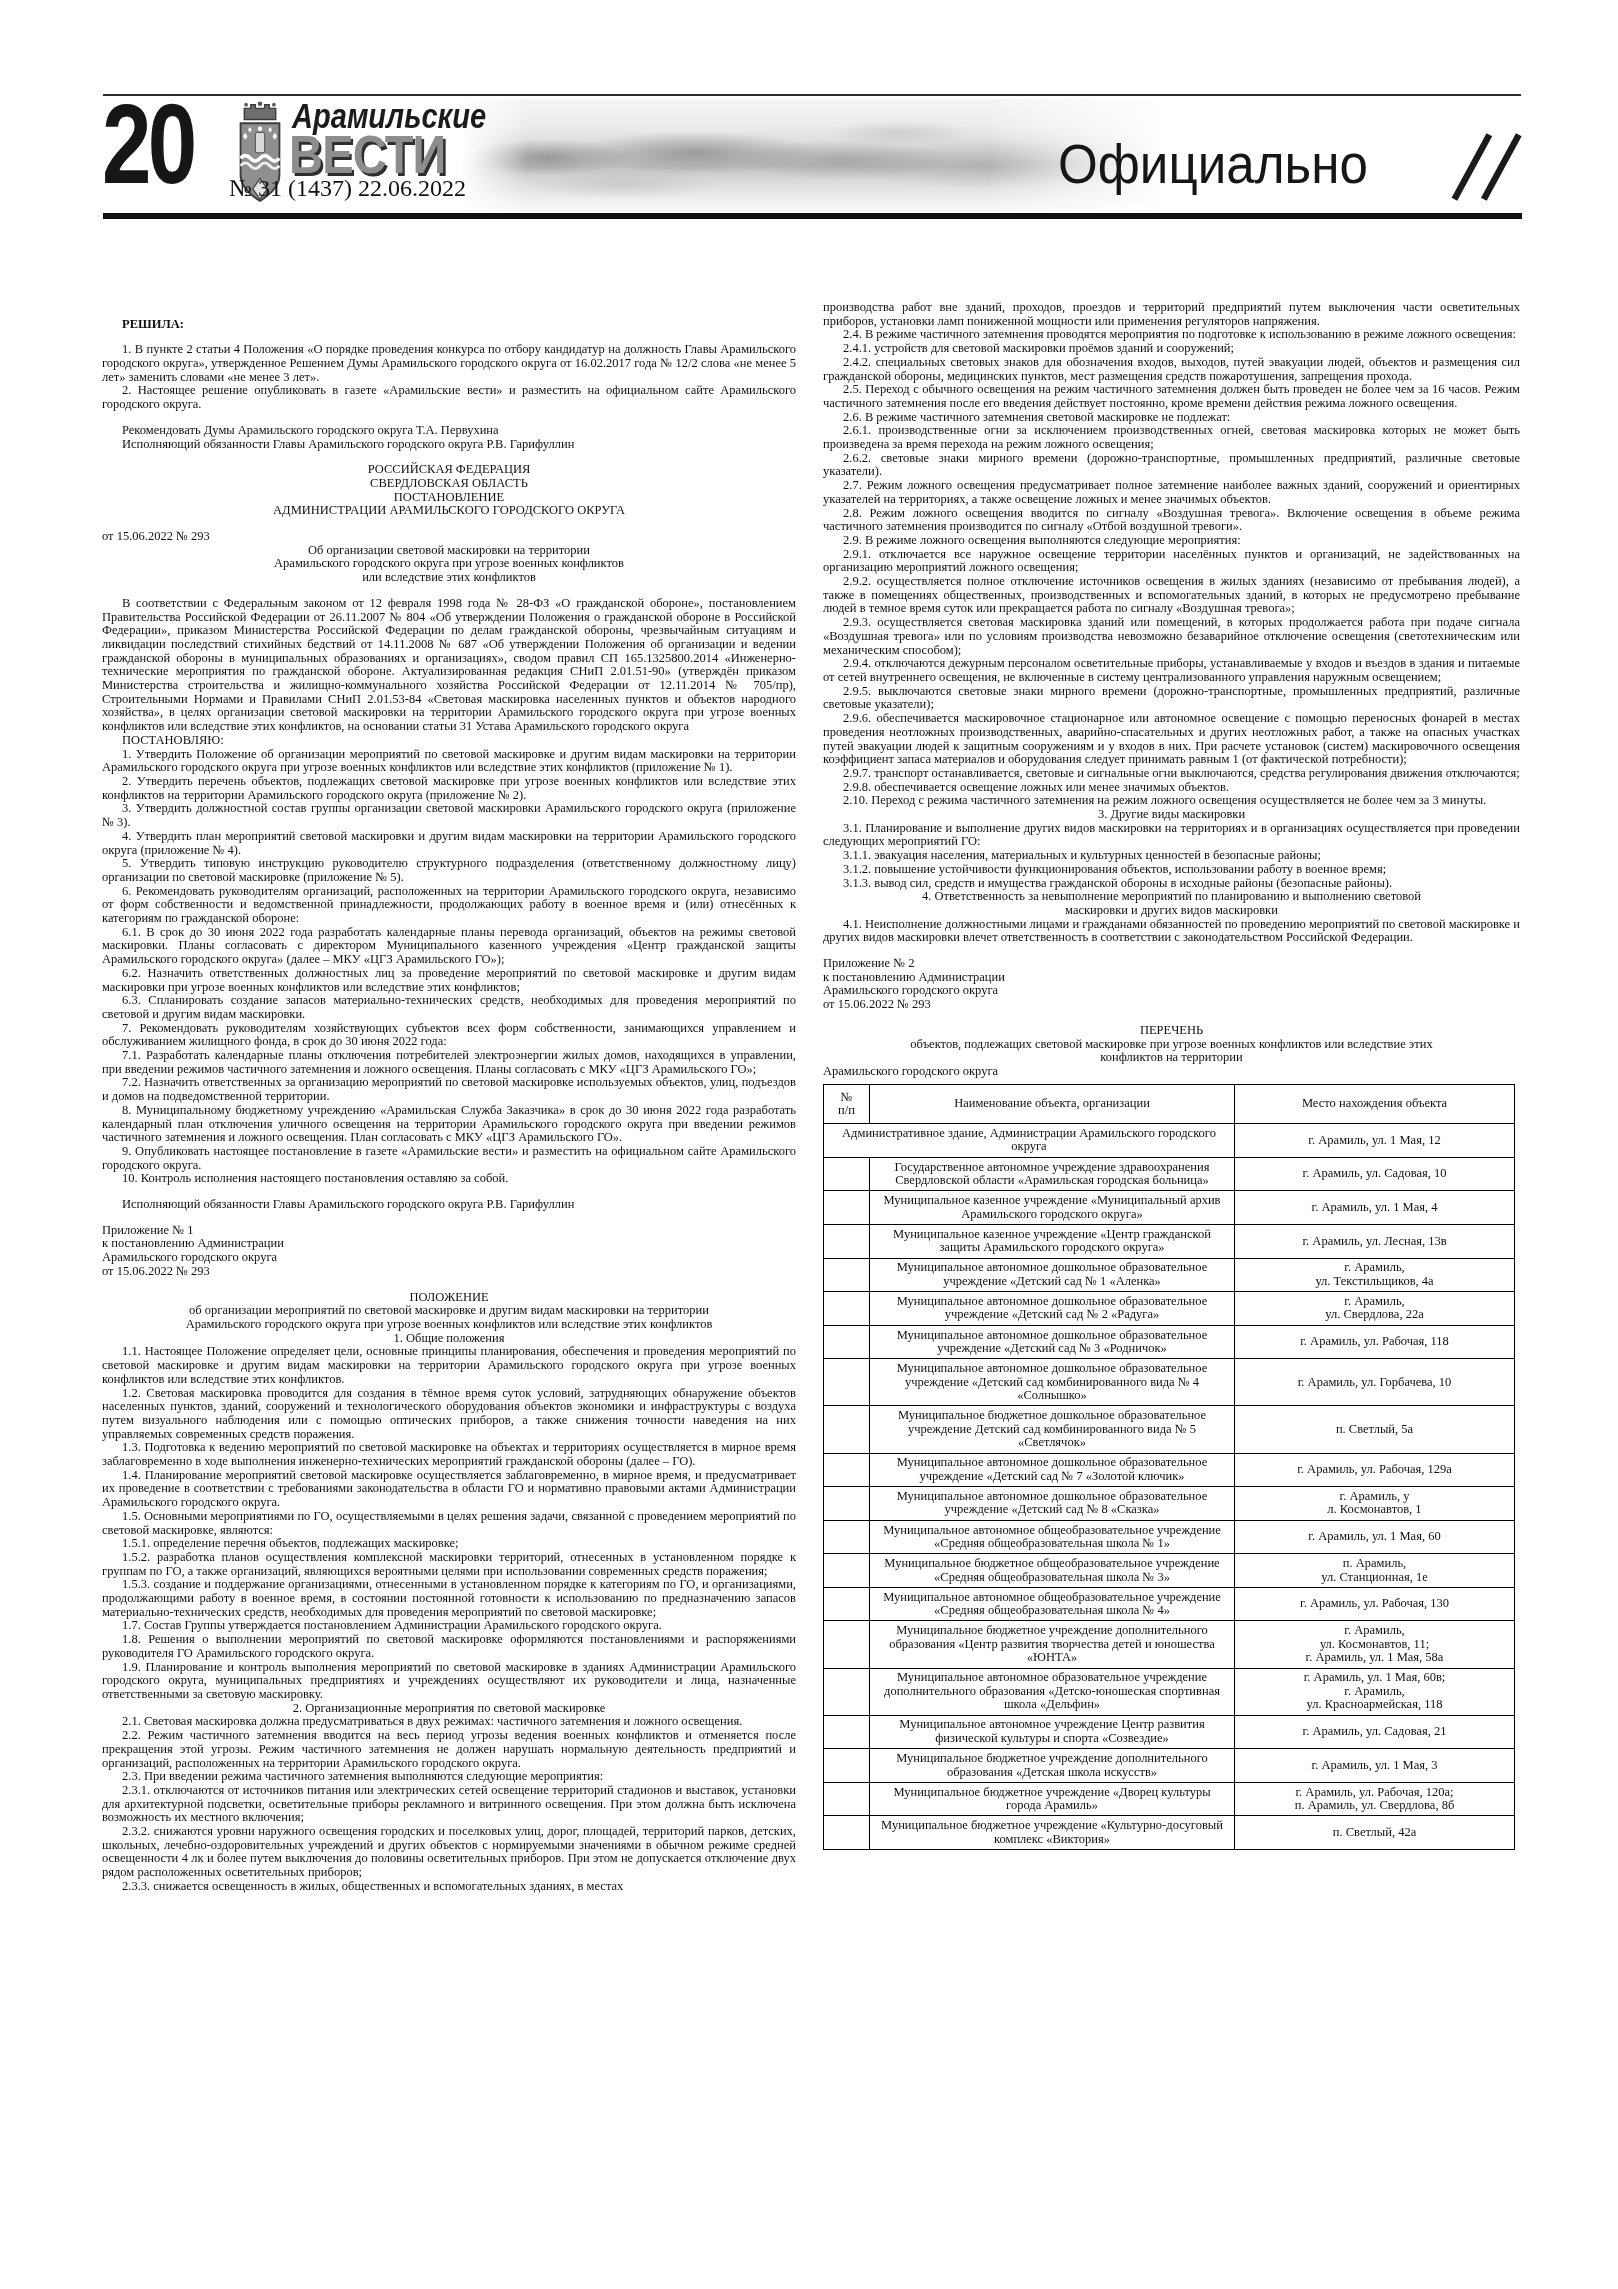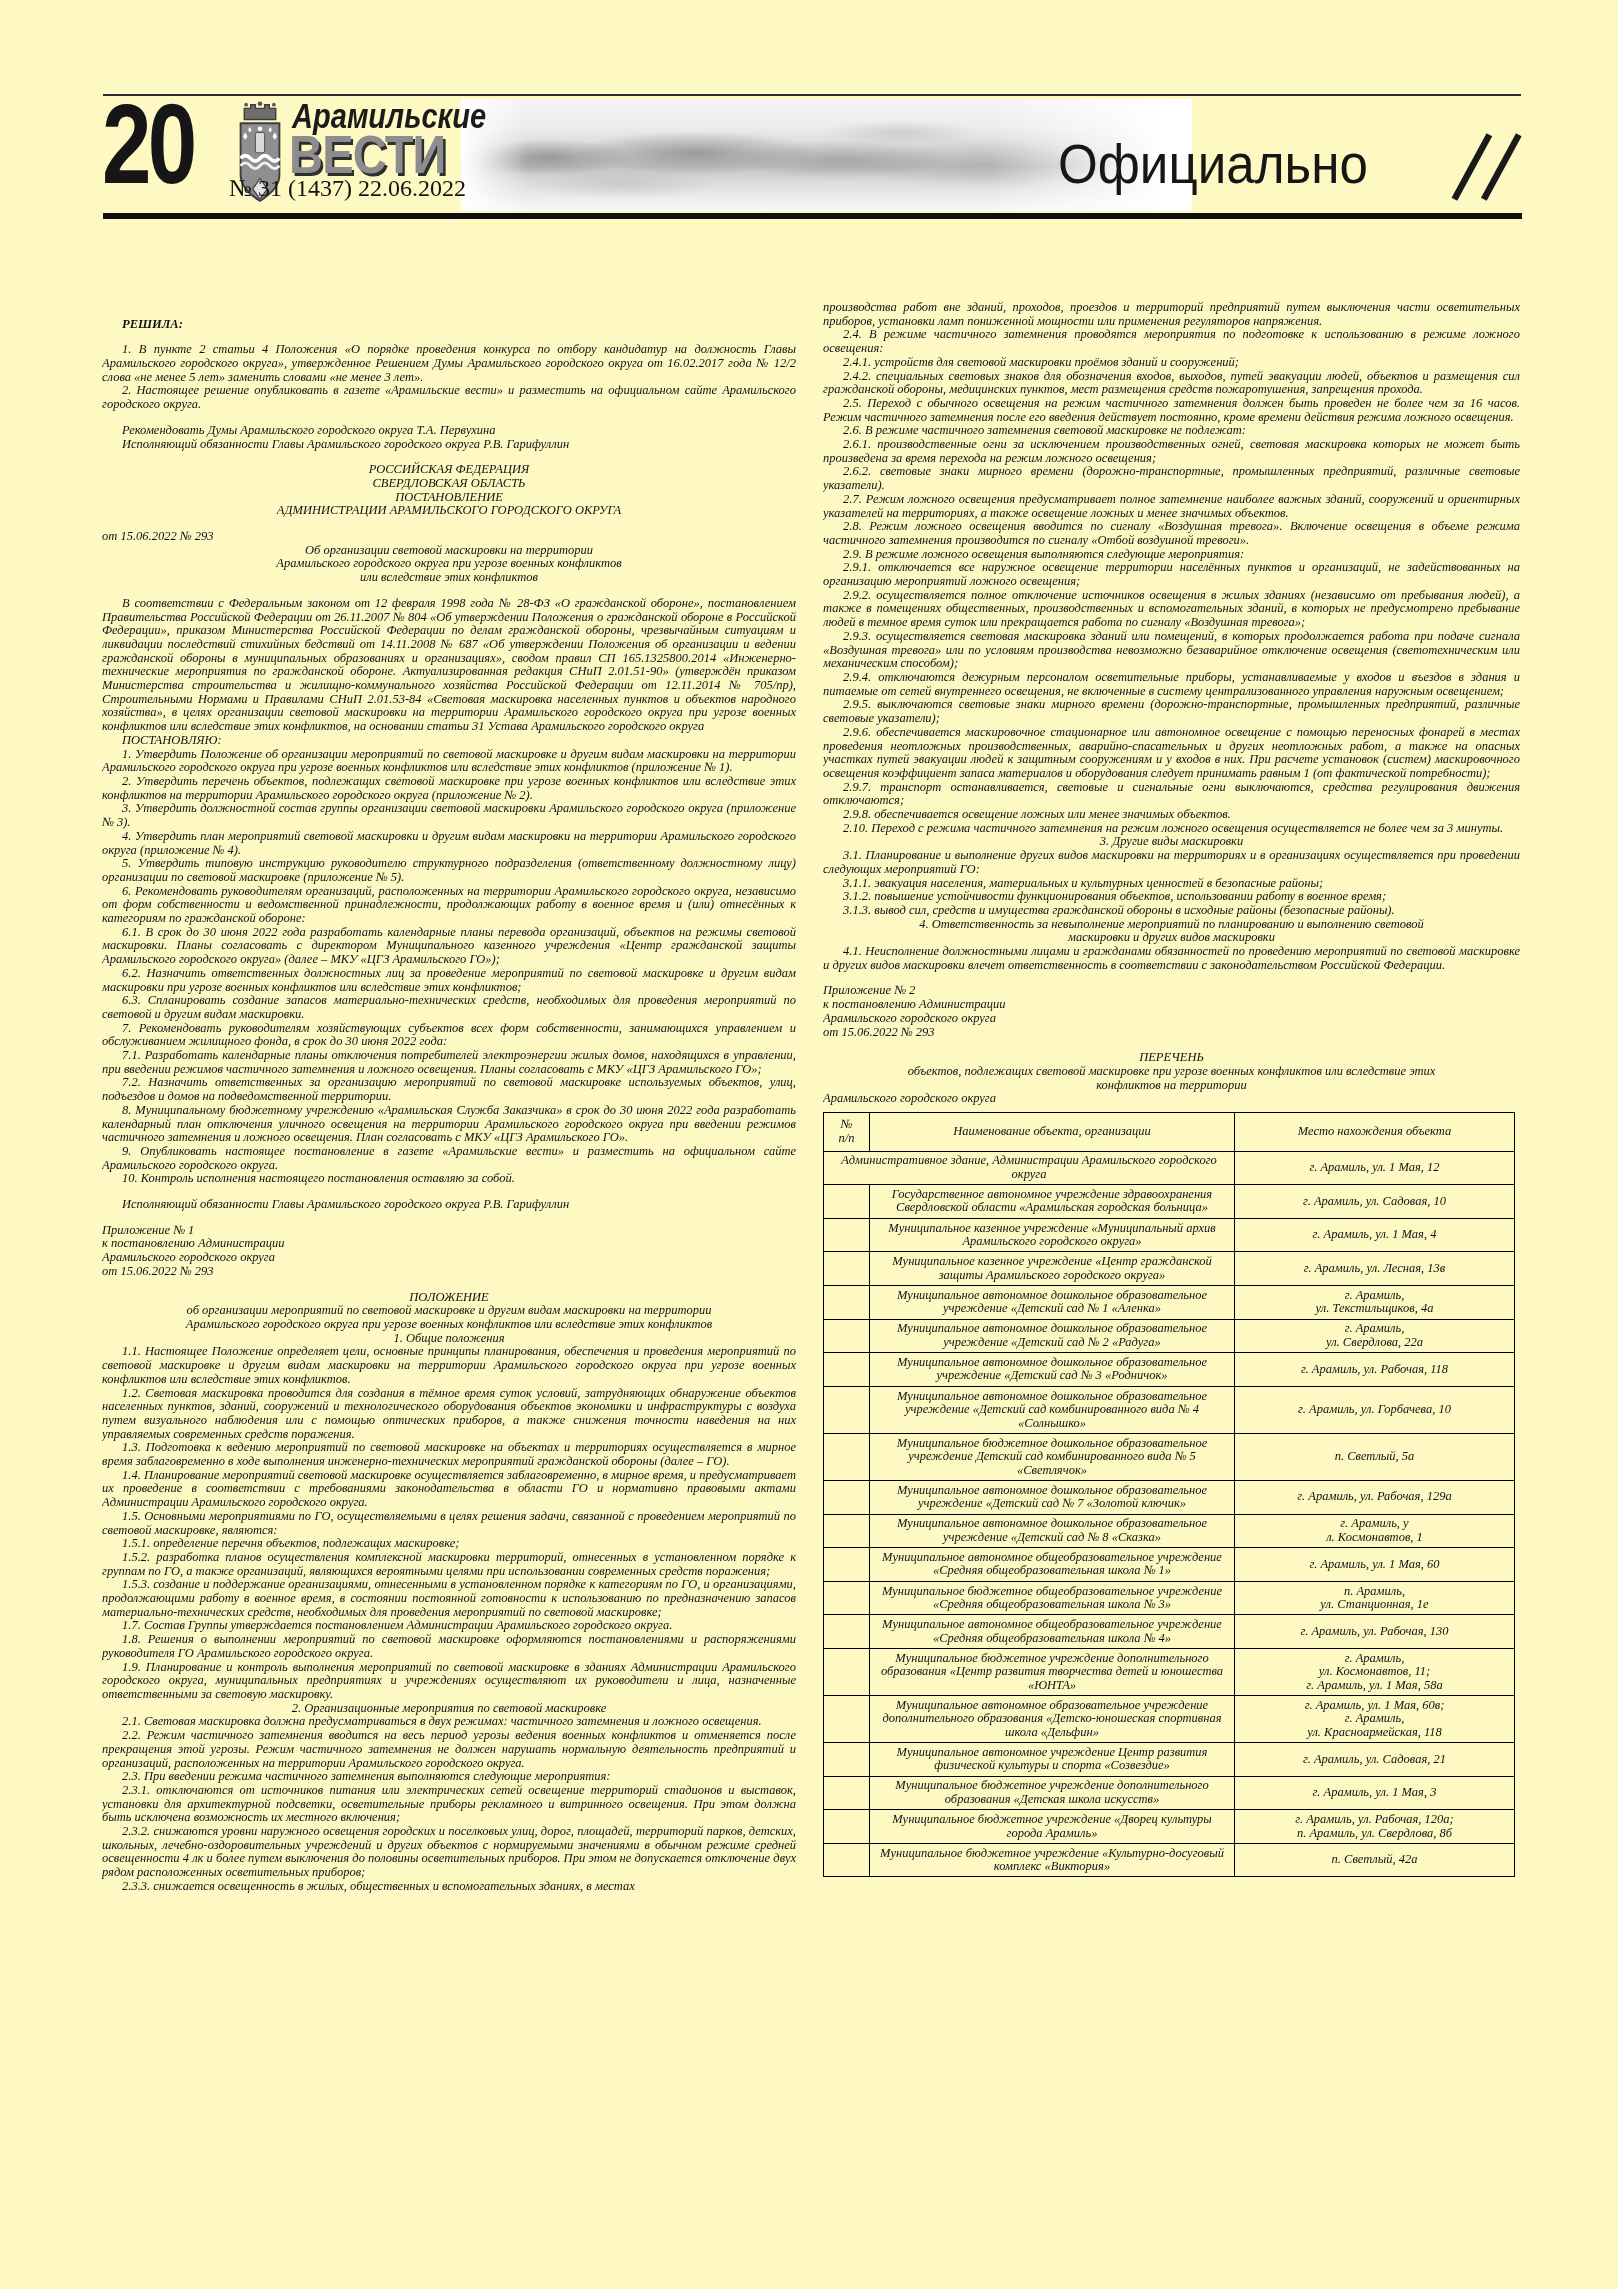--- a/index.html
+++ b/index.html
@@ -1,16 +1,16 @@
 <!DOCTYPE html>
 <html lang="ru" style="font-size:14.8px"><head>
 <meta charset="utf-8">
 <style>
   html,body{margin:0;padding:0;background:#777;}
-  .page{position:relative;width:1619px;height:2290px;background:#fef9c3;overflow:hidden;
+  .page{position:relative;width:1619px;height:2290px;background:#ffffff;overflow:hidden;
         font-family:"Liberation Serif",serif;color:#111;}
   
   .topline{position:absolute;left:103px;top:94px;width:1418px;height:1.8px;background:#2b2b2b;}
   .thickline{position:absolute;left:103px;top:213px;width:1419px;height:5.5px;background:#101010;}
   .page-number{position:absolute;left:102px;top:87px;font-family:"Liberation Sans",sans-serif;
         font-weight:bold;font-size:114px;line-height:114px;letter-spacing:-4.6px;
         transform:scaleX(.78);transform-origin:left top;color:#161616;}
   .coat{position:absolute;left:233px;top:101px;}
   .logo-top{position:absolute;left:292px;top:98px;font-family:"Liberation Sans",sans-serif;
         font-style:italic;font-weight:bold;font-size:35px;line-height:35px;color:#1b1b1b;
@@ -28,21 +28,21 @@
       radial-gradient(ellipse 138px 22px at 22% 76%, rgba(175,175,175,.4), transparent 70%),
       radial-gradient(ellipse 111px 18.5px at 60% 30%, rgba(160,160,160,.35), transparent 70%),
       linear-gradient(180deg,#f5f5f5 0%,#ececec 25%,#d7d7d7 45%,#c3c3c3 60%,#dbdbdb 74%,#efefef 90%,#f8f8f8 100%);}
   .photo::after{content:"";position:absolute;inset:0;
       background:linear-gradient(90deg,#fff 0%,rgba(255,255,255,0) 9%,rgba(255,255,255,0) 72%,#fff 96%);}
   .official{position:absolute;left:1058px;top:136px;font-family:"Liberation Sans",sans-serif;
       font-size:55px;line-height:57px;color:#161616;transform:scaleX(.93);transform-origin:left top;}
   .slashes{position:absolute;left:1436px;top:131px;}
   
   .columns{position:absolute;left:102px;top:301px;width:1418px;display:flex;gap:27px;align-items:flex-start;}
-  .col{width:694px;height:1966px;overflow:hidden;font-size:12.5px;line-height:13.7px;text-align:justify;font-style:italic;}
+  .col{width:694px;height:1966px;overflow:hidden;font-size:12.5px;line-height:13.7px;text-align:justify;}
   .col.right{width:697px;}
   .col.left .first-offset{height:16.6px;}
   .bp{text-indent:20px;}
   .bpj{}
   .bpl{padding-left:20px;text-align:left;}
   .bpl0{text-align:left;}
   .bb{font-weight:bold;text-align:left;padding-left:20px;}
   .bc{text-align:center;white-space:pre-line;}
   .br{text-align:left;white-space:pre-line;}
   .bsp{height:12px;}

